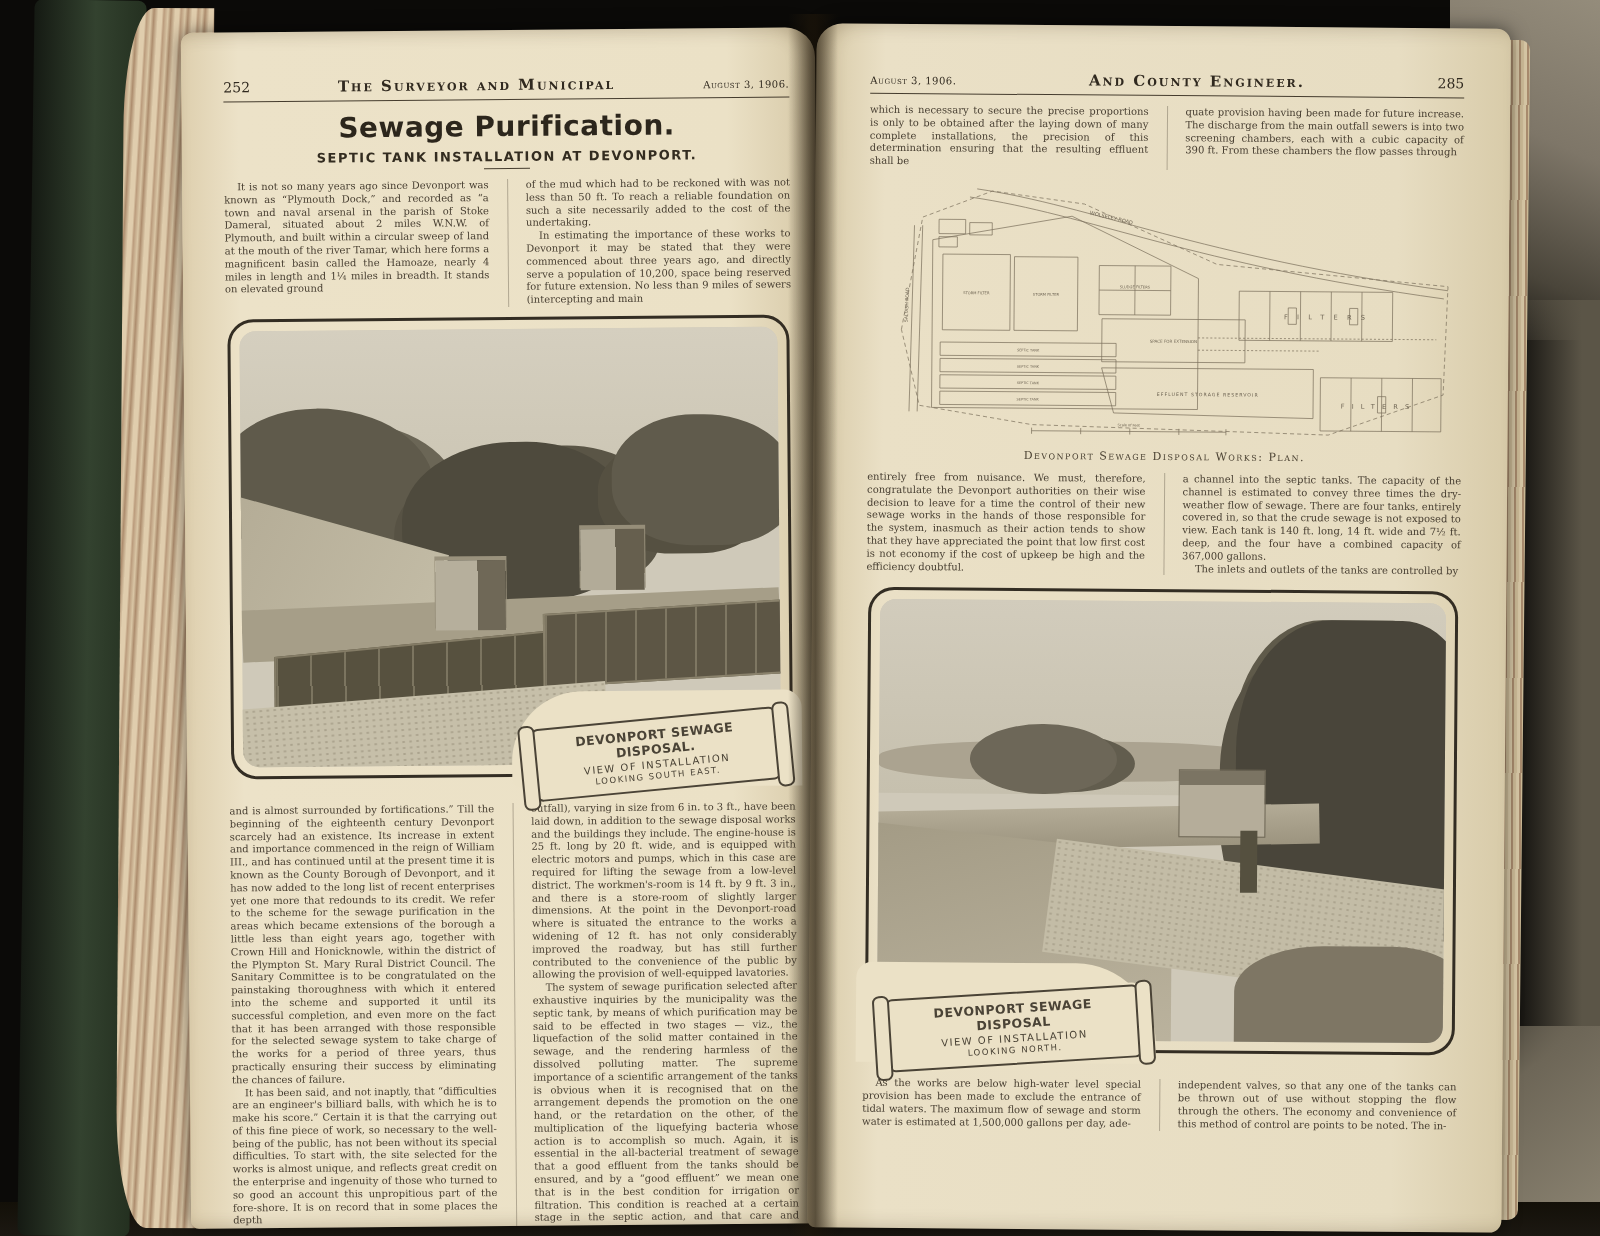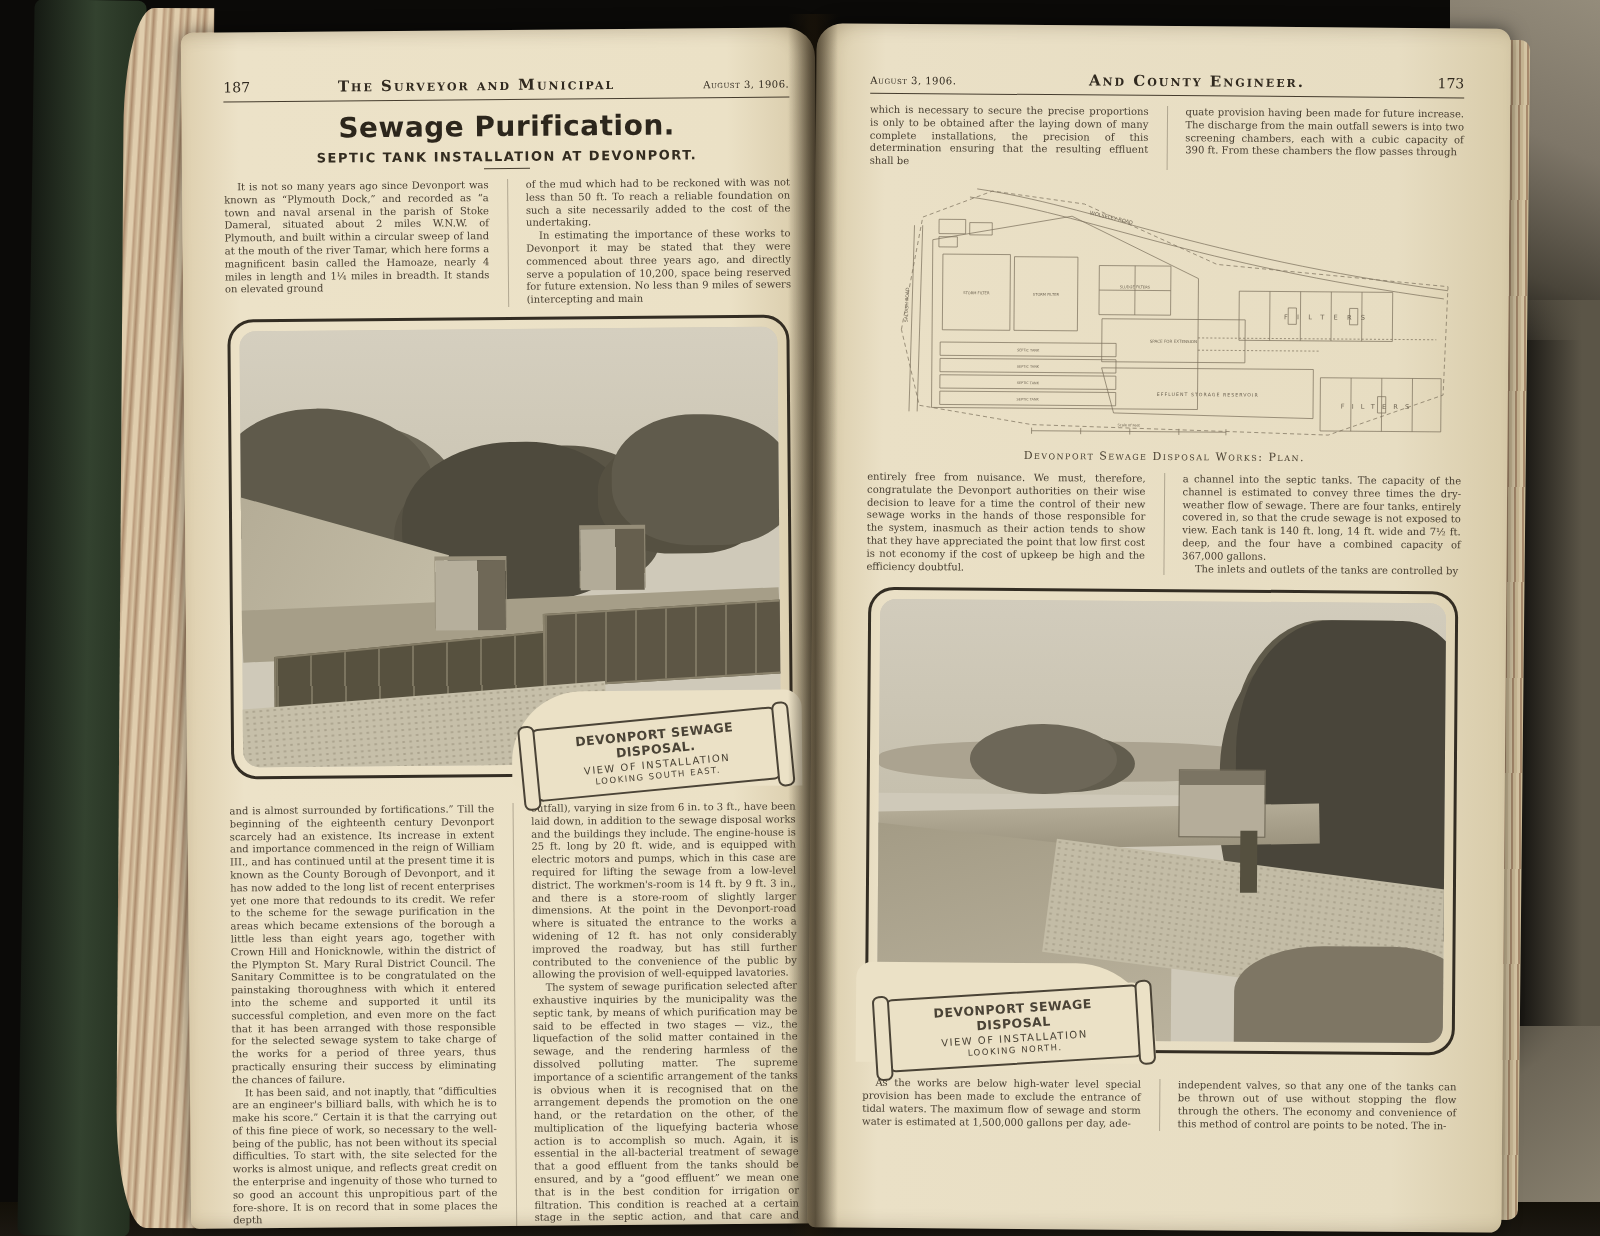--- a/index.html
+++ b/index.html
@@ -92,21 +92,21 @@
   <div class="stone-r"></div>
   <div class="stone-br"></div>
   <div class="floor"></div>
 
   <div class="cover-left"></div>
   <div class="stack-left"></div>
   <div class="stack-right"></div>
 
   <div class="page page-left">
     <div class="page-head">
-      <span class="head-num">187</span>
+      <span class="head-num">252</span>
       <span class="head-title">The Surveyor and Municipal</span>
       <span class="head-date">August 3, 1906.</span>
     </div>
     <div class="head-rule"></div>
 
     <div class="art-title">Sewage Purification.</div>
     <div class="art-sub">SEPTIC TANK INSTALLATION AT DEVONPORT.</div>
     <div class="sub-rule"></div>
 
     <div class="cols">
@@ -154,21 +154,21 @@
         <p class="para" style="margin:0">outfall), varying in size from 6 in. to 3 ft., have been laid down, in addition to the sewage disposal works and the buildings they include.  The engine-house is 25 ft. long by 20 ft. wide, and is equipped with electric motors and pumps, which in this case are required for lifting the sewage from a low-level district.  The workmen's-room is 14 ft. by 9 ft. 3 in., and there is a store-room of slightly larger dimensions.  At the point in the Devonport-road where is situated the entrance to the works a widening of 12 ft. has not only considerably improved the roadway, but has still further contributed to the convenience of the public by allowing the provision of well-equipped lavatories.</p>
         <p class="para ind" style="margin:0">The system of sewage purification selected after exhaustive inquiries by the municipality was the septic tank, by means of which purification may be said to be effected in two stages — viz., the liquefaction of the solid matter contained in the sewage, and the rendering harmless of the dissolved polluting matter.  The supreme importance of a scientific arrangement of the tanks is obvious when it is recognised that on the arrangement depends the promotion on the one hand, or the retardation on the other, of the multiplication of the liquefying bacteria whose action is to accomplish so much.  Again, it is essential in the all-bacterial treatment of sewage that a good effluent from the tanks should be ensured, and by a “good effluent” we mean one that is in the best condition for irrigation or filtration.  This condition is reached at a certain stage in the septic action, and that care and experience in the design of the tanks</p>
       </div>
     </div>
   </div>
 
   <div class="page page-right">
     <div class="page-head">
       <span class="head-date">August 3, 1906.</span>
       <span class="head-title">And County Engineer.</span>
-      <span class="head-num">173</span>
+      <span class="head-num">285</span>
     </div>
     <div class="head-rule"></div>
 
     <div class="cols">
       <div class="col">
         <p class="para" style="margin:0">which is necessary to secure the precise proportions is only to be obtained after the laying down of many complete installations, the precision of this determination ensuring that the resulting effluent shall be</p>
       </div>
       <div class="colrule"></div>
       <div class="col">
         <p class="para" style="margin:0">quate provision having been made for future increase. The discharge from the main outfall sewers is into two screening chambers, each with a cubic capacity of 390 ft.  From these chambers the flow passes through</p>

